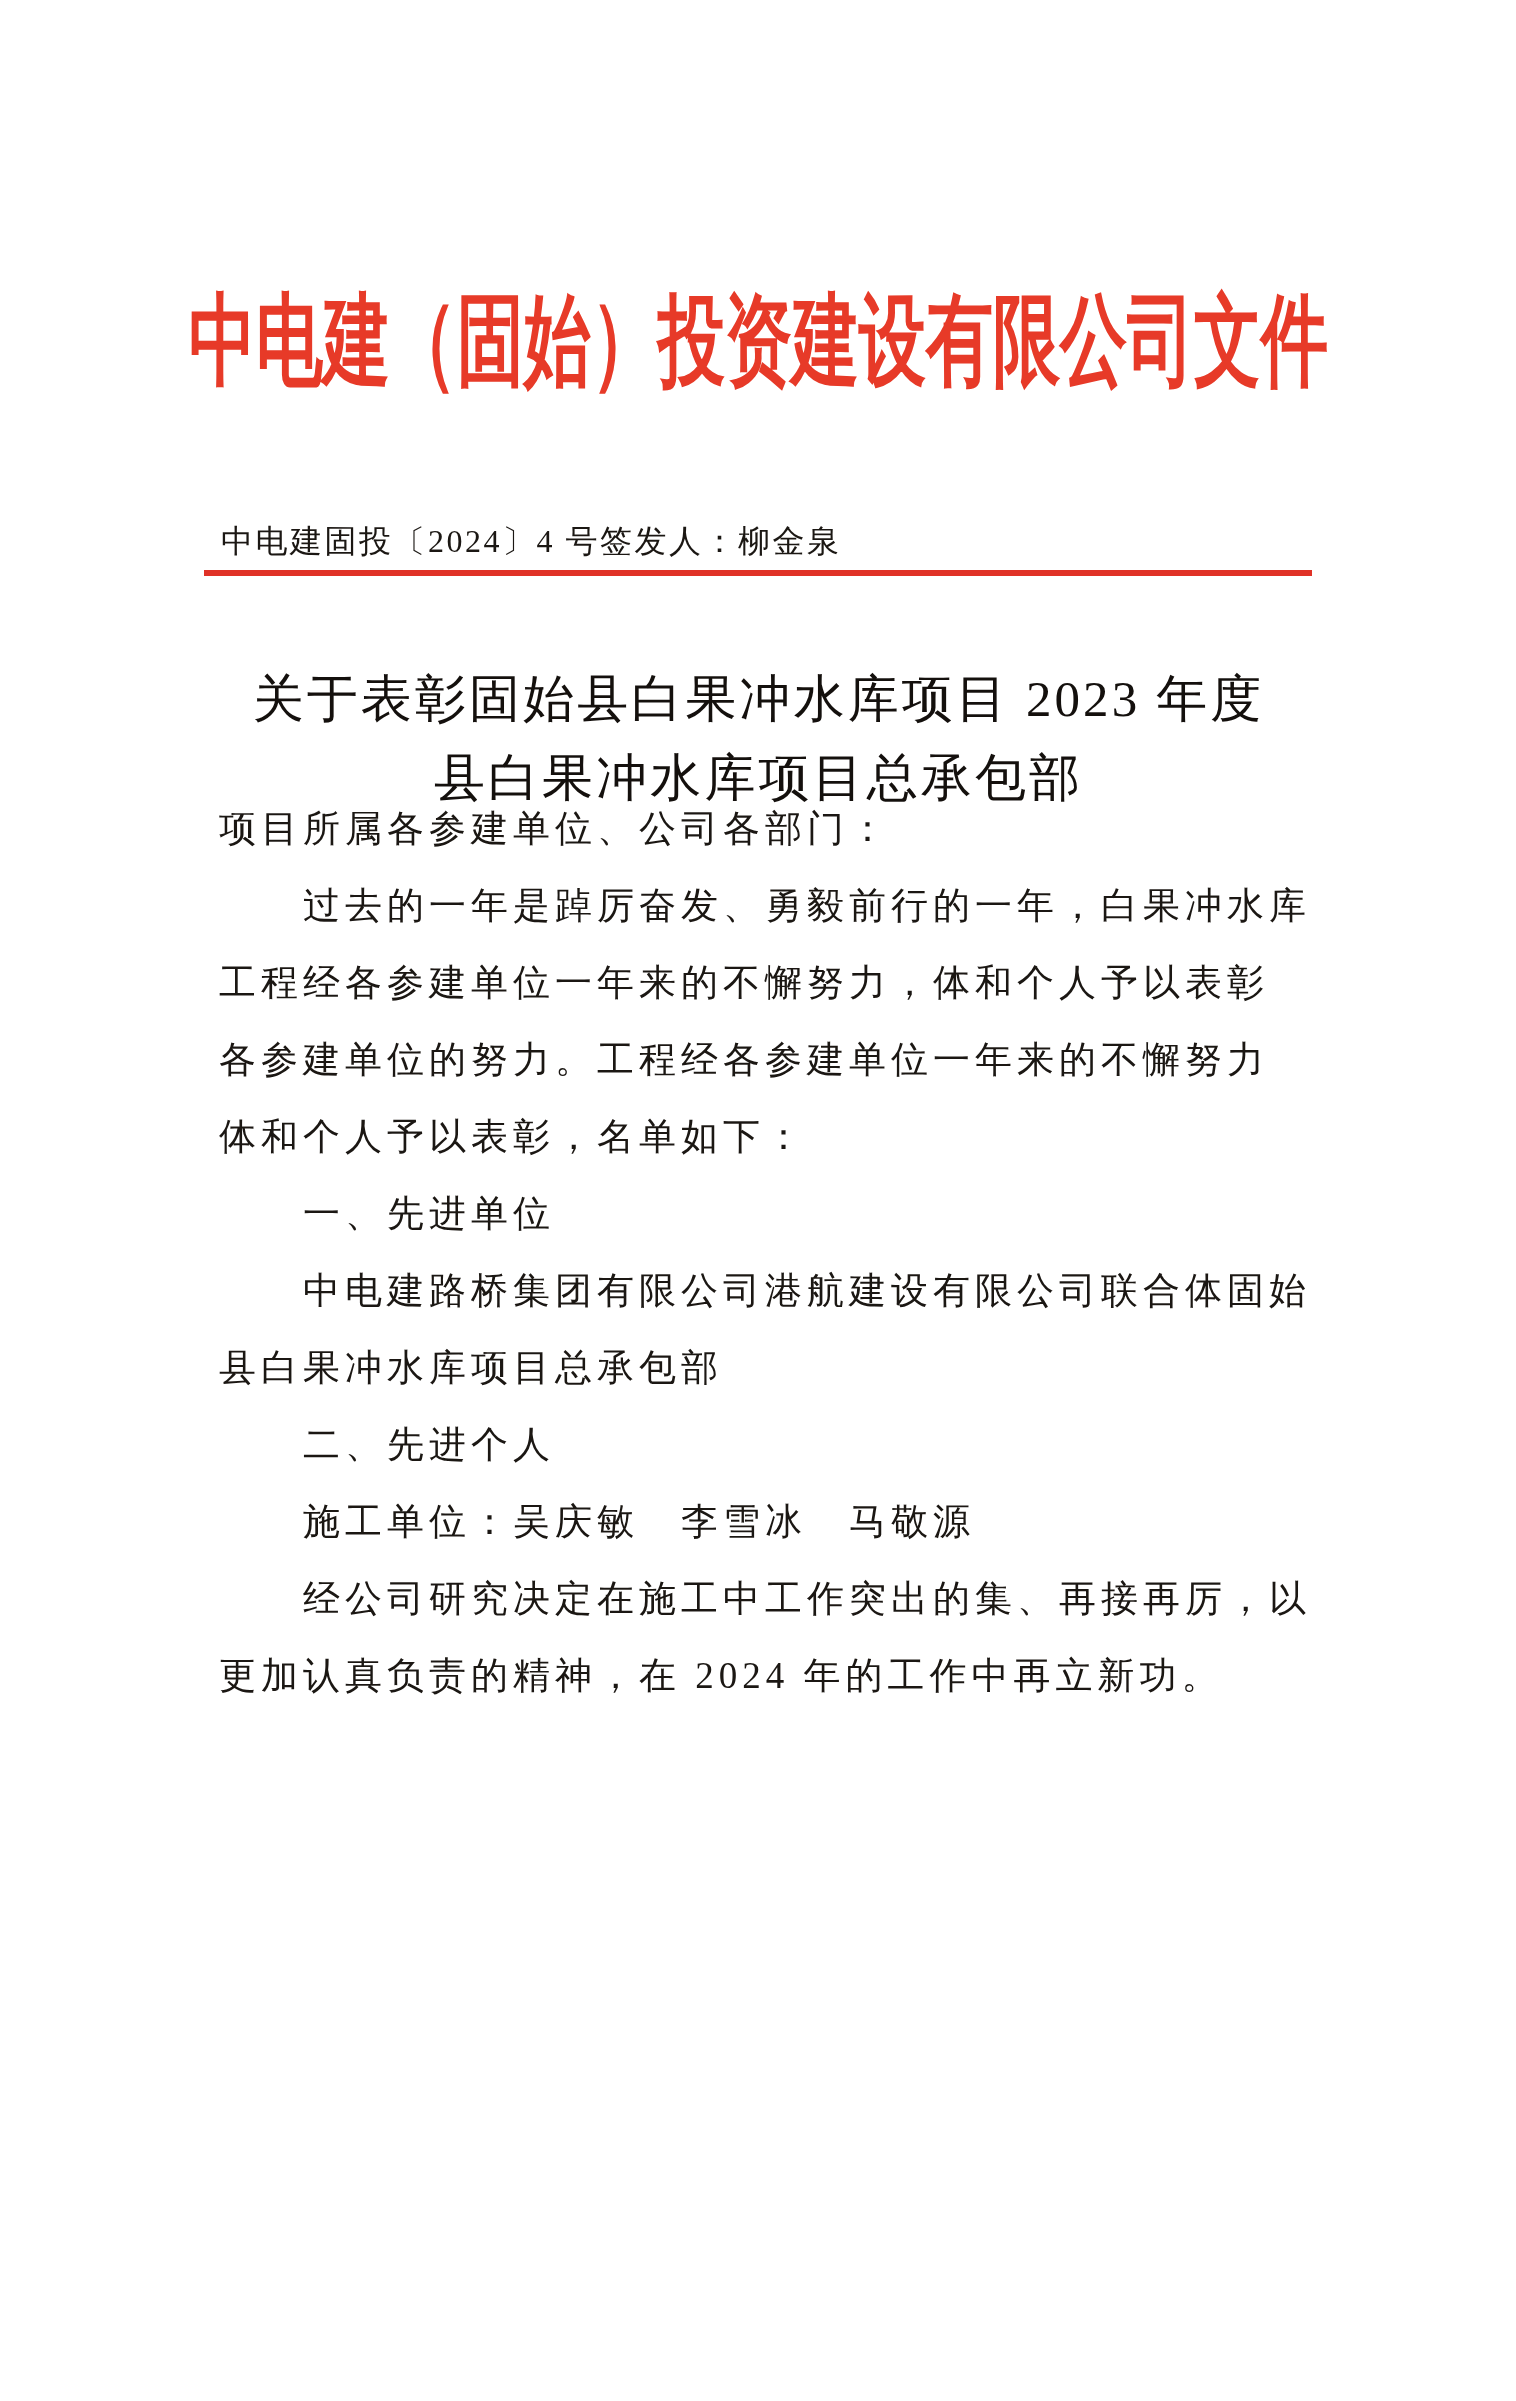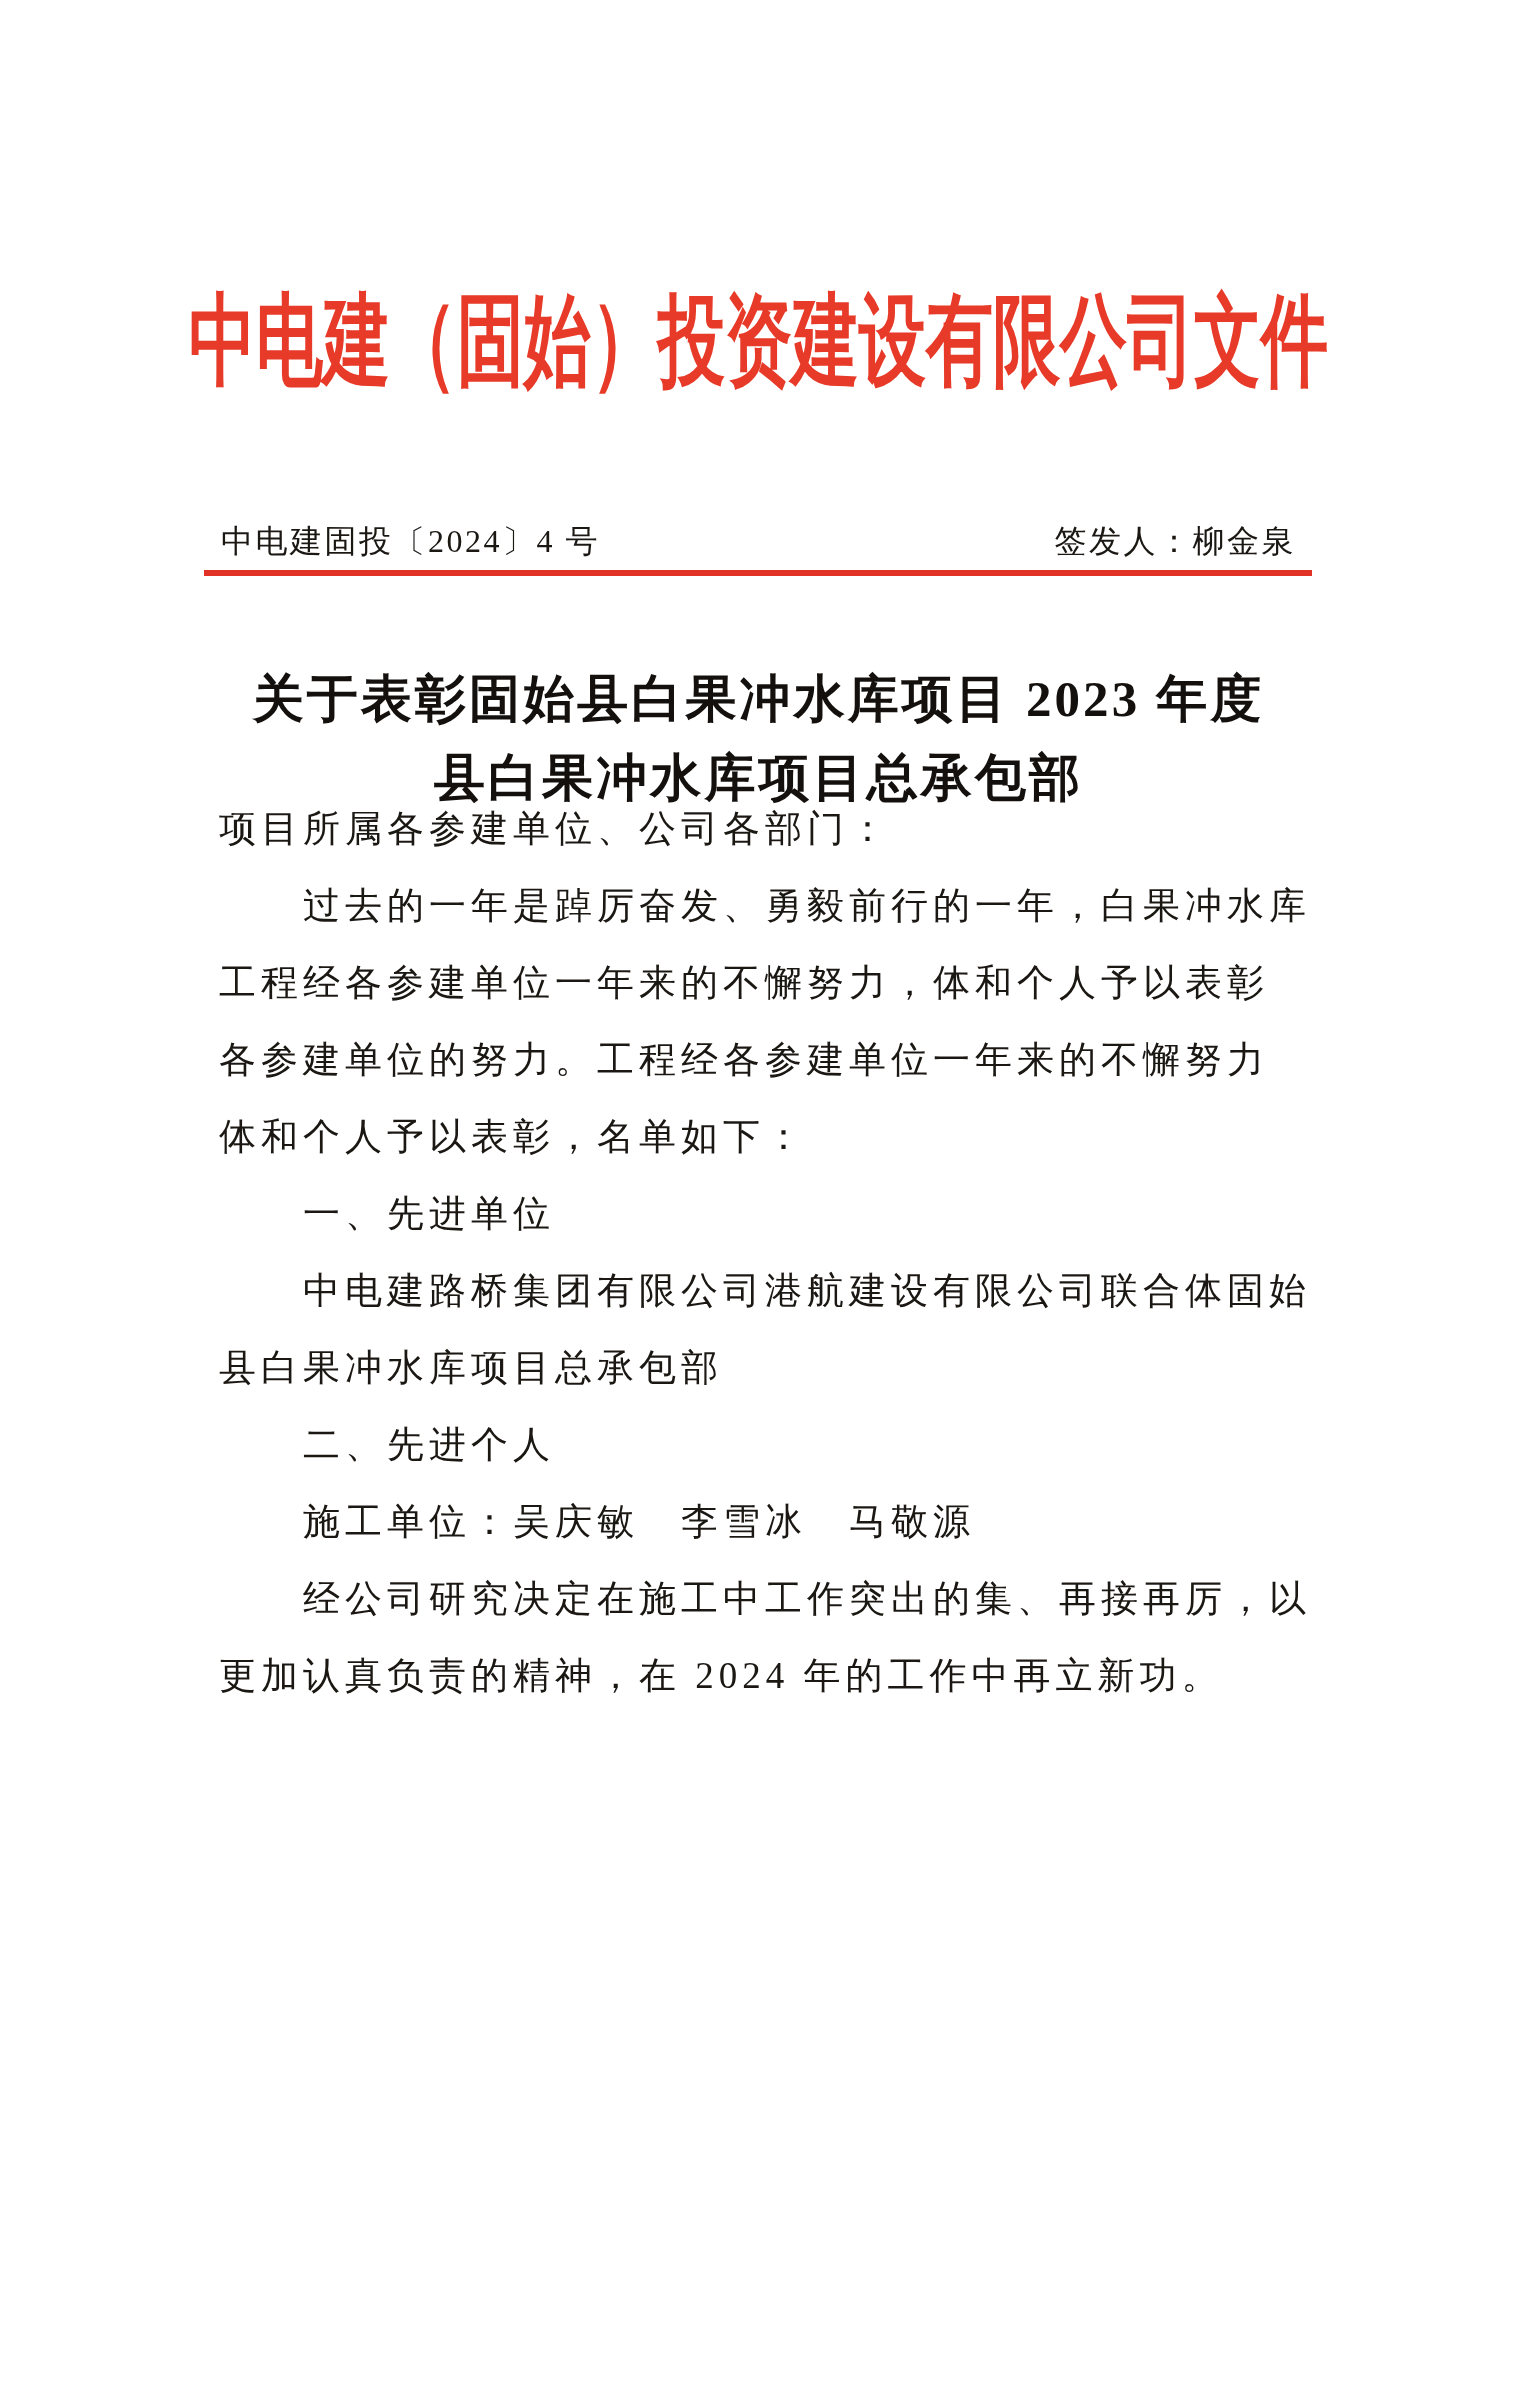--- a/index.html
+++ b/index.html
@@ -19,35 +19,35 @@
     font-size: 67px; line-height: 68px;
     font-weight: bold;
     color: #e73a28;
     transform: scaleY(1.5);
     transform-origin: center top;
     white-space: nowrap;
   }
   .doc-meta {
     position: absolute;
     top: 522px; left: 221px; right: 221px;
-    display: flex; justify-content: space-between; align-items: baseline;
+    display: flex; justify-content: flex-start; align-items: baseline;
     font-size: 32px; line-height: 38px; letter-spacing: 2.5px;
     white-space: nowrap;
   }
   .red-rule {
     position: absolute;
     top: 570px; left: 204px;
     width: 1108px; height: 5.6px;
     background: #e03227;
   }
   .doc-title {
     position: absolute;
     top: 660px; left: 0; width: 100%;
     text-align: center;
-    font-weight: bold;
+    font-weight: normal;
     font-size: 51px; line-height: 79px;
     letter-spacing: 3.1px;
     white-space: nowrap;
     color: #14100d;
   }
   .body-block {
     position: absolute;
     top: 790px; left: 219px; width: 1090px;
     font-size: 37px; line-height: 77px; letter-spacing: 5px;
   }

